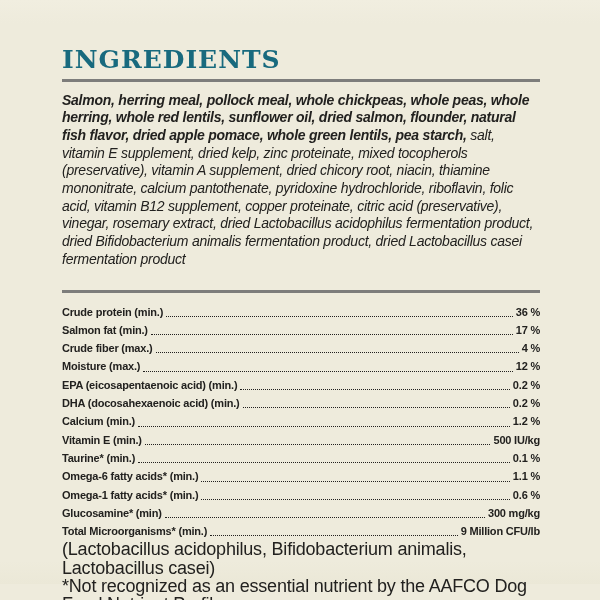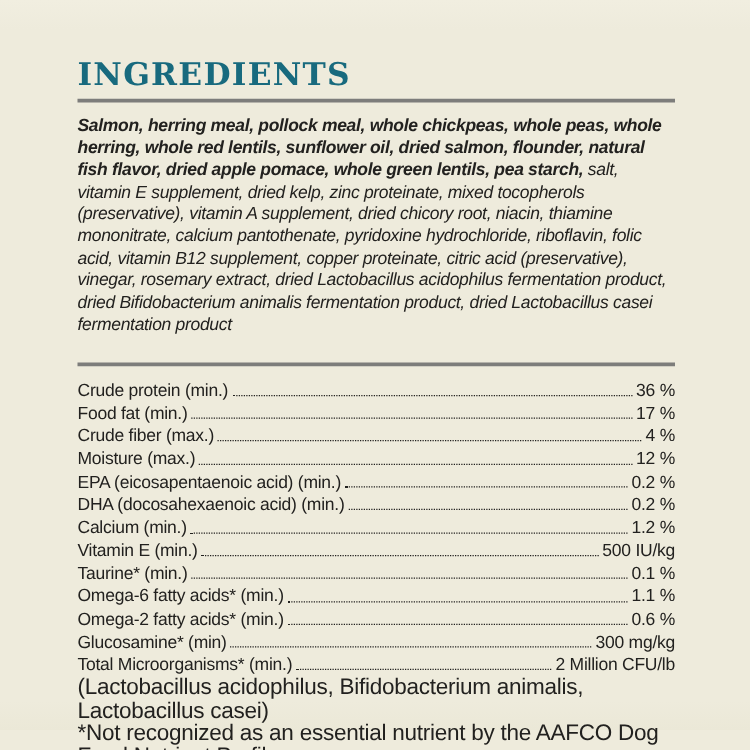--- a/index.html
+++ b/index.html
@@ -42,24 +42,25 @@
     line-height:17.7px;
     letter-spacing:-0.25px;
     font-style:italic;
   }
   .ingredients-text .lead{font-weight:bold;}
   .analysis-section{margin-top:21px;}
   .analysis-table{margin-top:2px;}
   .row{
     display:flex;
     align-items:flex-end;
-    font-size:14px;
+    font-size:11px;
     line-height:18.3px;
     letter-spacing:-0.2px;
     white-space:nowrap;
+    font-weight:bold;
   }
   .row .leader{
     flex:1;
     align-self:flex-end;
     margin:0 3px 4px 3px;
     border-bottom:1.7px dotted var(--ink);
     min-width:10px;
   }
   .note{
     margin:0;
@@ -81,21 +82,21 @@
 
   <section class="analysis-section">
     <div class="rule"></div>
     <div class="analysis-table">
         <div class="row">
     <span>Crude protein (min.)</span>
     <span class="leader"></span>
     <span>36 %</span>
   </div>
         <div class="row">
-    <span>Food fat (min.)</span>
+    <span>Salmon fat (min.)</span>
     <span class="leader"></span>
     <span>17 %</span>
   </div>
         <div class="row">
     <span>Crude fiber (max.)</span>
     <span class="leader"></span>
     <span>4 %</span>
   </div>
         <div class="row">
     <span>Moisture (max.)</span>
@@ -126,32 +127,32 @@
     <span>Taurine* (min.)</span>
     <span class="leader"></span>
     <span>0.1 %</span>
   </div>
         <div class="row">
     <span>Omega-6 fatty acids* (min.)</span>
     <span class="leader"></span>
     <span>1.1 %</span>
   </div>
         <div class="row">
-    <span>Omega-2 fatty acids* (min.)</span>
+    <span>Omega-1 fatty acids* (min.)</span>
     <span class="leader"></span>
     <span>0.6 %</span>
   </div>
         <div class="row">
     <span>Glucosamine* (min)</span>
     <span class="leader"></span>
     <span>300 mg/kg</span>
   </div>
         <div class="row">
     <span>Total Microorganisms* (min.)</span>
     <span class="leader"></span>
-    <span>2 Million CFU/lb</span>
+    <span>9 Million CFU/lb</span>
   </div>
       </div>
     <p class="note">(Lactobacillus acidophilus, Bifidobacterium animalis, Lactobacillus casei)</p>
     <p class="note">*Not recognized as an essential nutrient by the AAFCO Dog Food Nutrient Profiles</p>
   </section>
 
 </div>
 
 </body></html>

